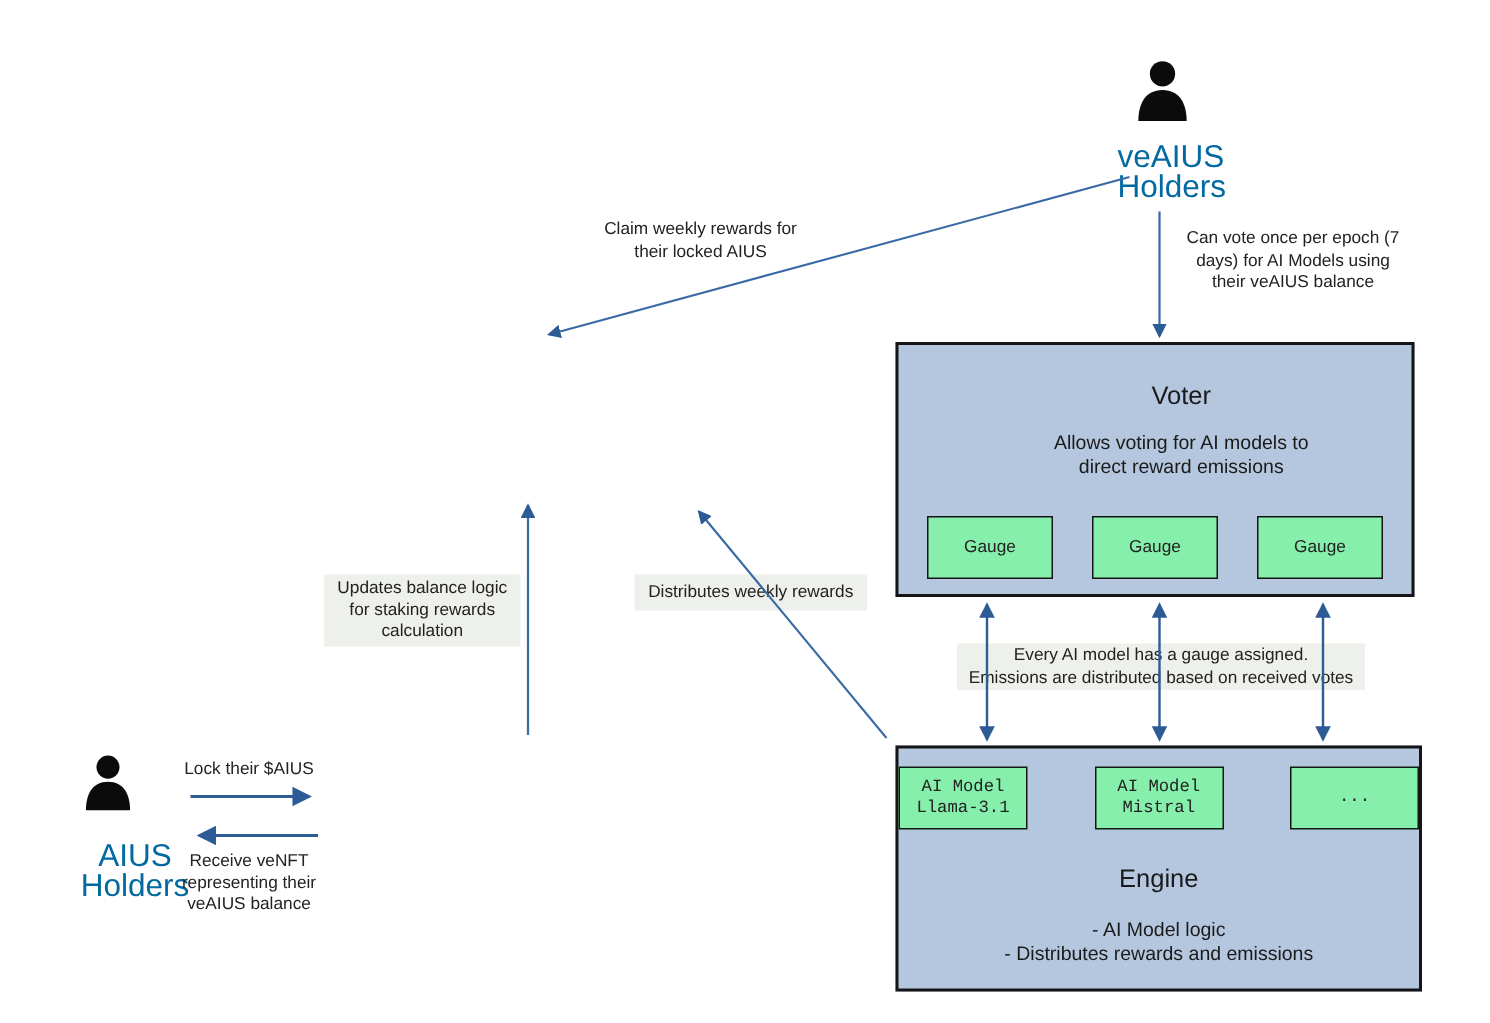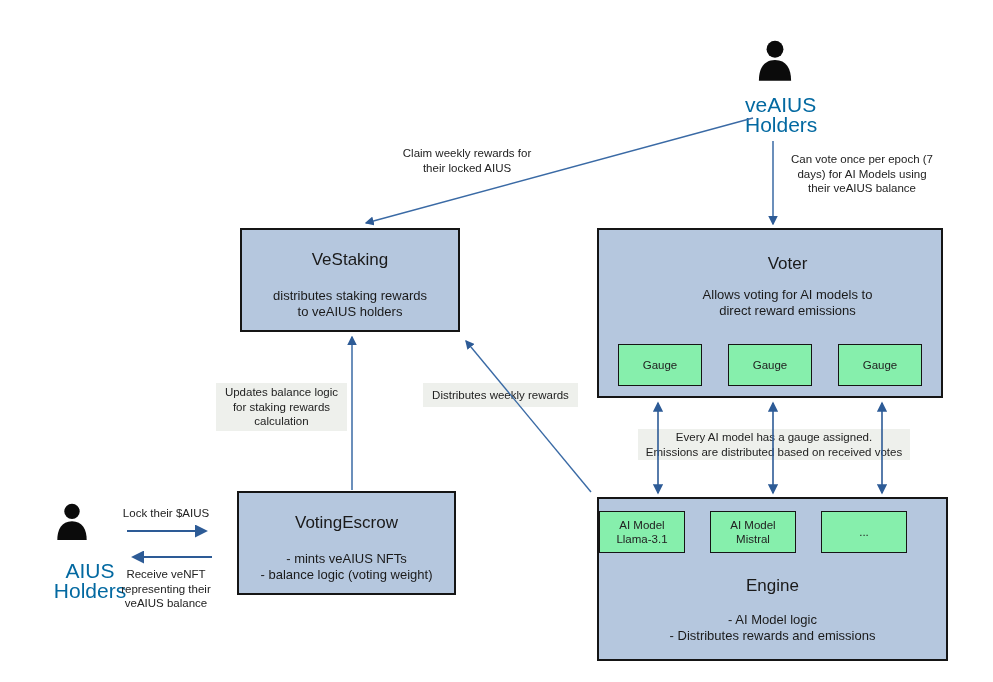--- a/index.html
+++ b/index.html
@@ -13,21 +13,21 @@
   }
   .box-title{font-size:17px;line-height:20px;color:#1a1a1a;white-space:pre-line;}
   .box-body{font-size:13px;line-height:16px;color:#1a1a1a;white-space:pre-line;}
   .white-box{
     background:#86efac;border:1px solid #151515;box-sizing:border-box;
     display:flex;align-items:center;justify-content:center;
     font-size:11.5px;line-height:14px;text-align:center;white-space:pre-line;color:#222;
   }
   .gauge-row{position:absolute;left:0;right:0;top:114px;display:flex;justify-content:center;gap:26px;}
   .gauge-row .white-box{width:84px;height:42px;}
-  .model-row{position:absolute;left:0;right:0;top:12px;display:flex;justify-content:flex-start;gap:25px;}
+  .model-row{position:absolute;left:0;right:0;top:12px;display:flex;justify-content:space-between;font-family:Liberation Mono, monospace;}
   .model-row .white-box{width:86px;height:42px;}
   .note{
     position:absolute;background:#eef0ec;color:#222;
     font-size:11.5px;line-height:14.5px;text-align:center;white-space:pre-line;
     display:flex;align-items:center;justify-content:center;box-sizing:border-box;
   }
   .free-label{
     position:absolute;font-size:11.5px;line-height:14.5px;text-align:center;
     white-space:pre-line;color:#222;
   }
@@ -78,42 +78,32 @@
 
   <div class="person" id="aius-person">
     <svg width="42" height="44" viewBox="0 0 60 62">
       <circle cx="30" cy="13" r="11" fill="#0b0b0b"></circle>
       <path d="M30 27 C 15 27 9 39 9 54 L 51 54 C 51 39 45 27 30 27 Z" fill="#0b0b0b"></path>
     </svg>
   </div>
   <div class="actor-label" id="aius-label">AIUS
 Holders</div>
 
-  <div class="box" id="vestaking">
-    <div class="box-title">VeStaking</div>
-    <div class="box-body">distributes staking rewards
-to veAIUS holders</div>
-  </div>
 
   <div class="box" id="voter">
     <div class="box-title">Voter</div>
     <div class="box-body">Allows voting for AI models to
 direct reward emissions</div>
     <div class="gauge-row">
       <div class="white-box">Gauge</div>
       <div class="white-box">Gauge</div>
       <div class="white-box">Gauge</div>
     </div>
   </div>
 
-  <div class="box" id="votingescrow">
-    <div class="box-title">VotingEscrow</div>
-    <div class="box-body">- mints veAIUS NFTs
-- balance logic (voting weight)</div>
-  </div>
 
   <div class="box" id="engine">
     <div class="model-row">
       <div class="white-box">AI Model
 Llama-3.1</div>
       <div class="white-box">AI Model
 Mistral</div>
       <div class="white-box">...</div>
     </div>
     <div class="box-title">Engine</div>

